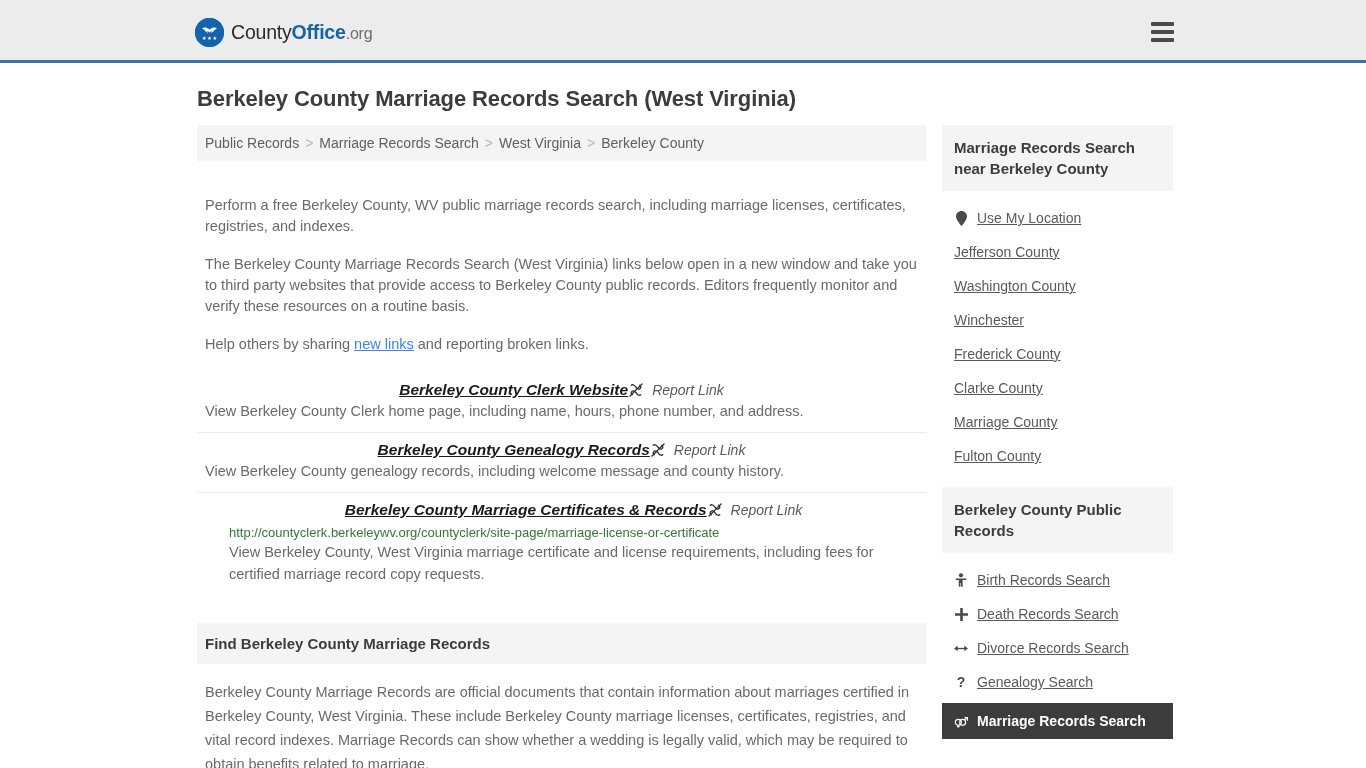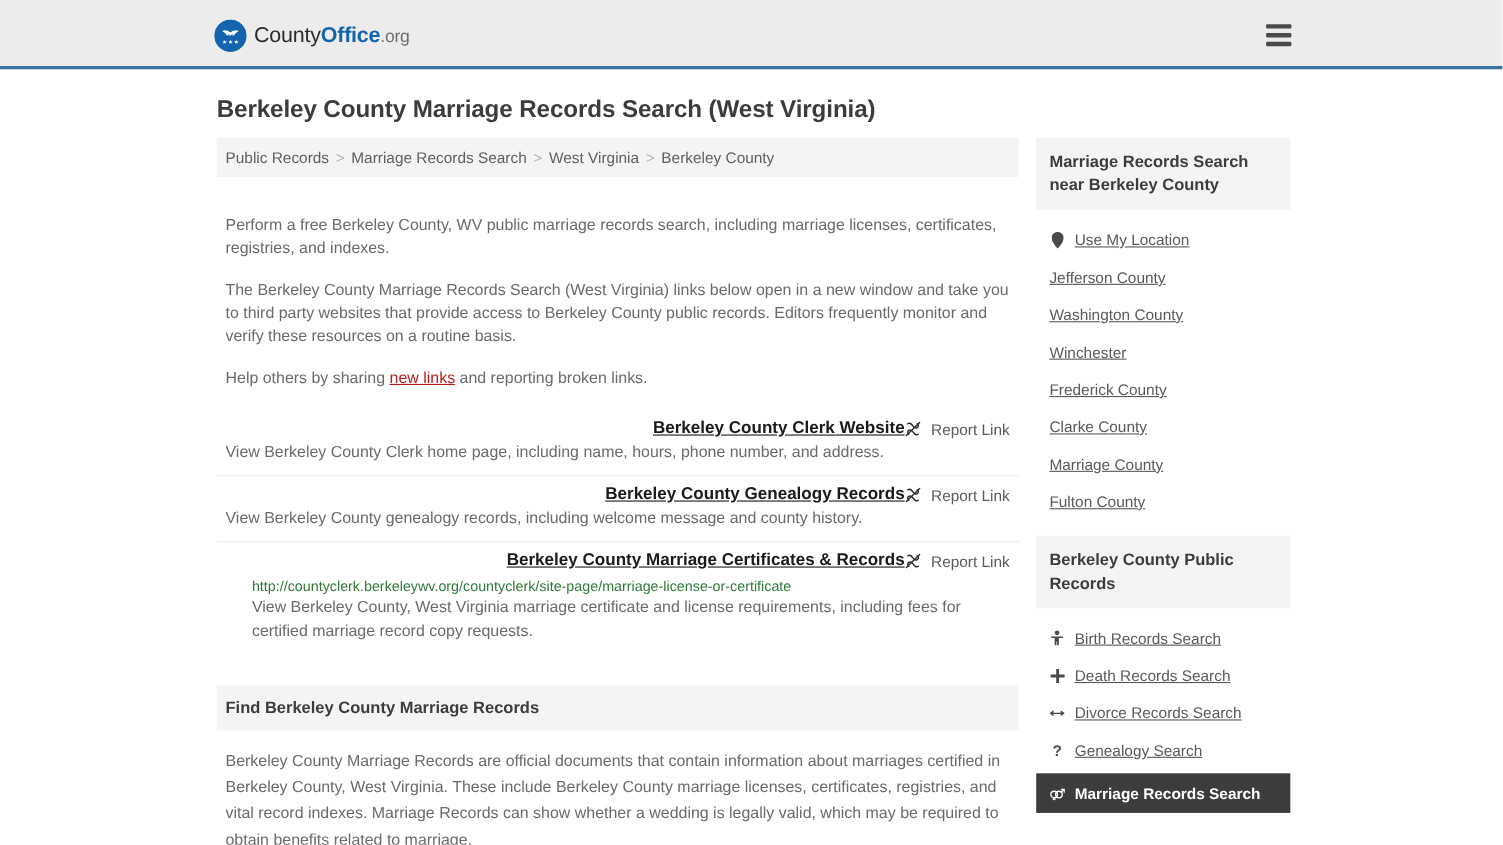--- a/index.html
+++ b/index.html
@@ -131,33 +131,34 @@
 
   
   .intro { padding: 0 8px; }
   .intro p {
     font-size: 14.5px;
     line-height: 21px;
     color: #6a6a6a;
     margin-top: 17px;
   }
   .intro p:first-child { margin-top: 34px; }
-  .intro a { color: #b91c1c; text-decoration: underline; }
+  .intro a { color: #3b82f6; text-decoration: underline; }
 
   
   .results { margin-top: 18px; }
   .result {
     padding: 8px 8px 10px 8px;
     border-bottom: 1px solid #ececec;
   }
   .result:last-child { border-bottom: none; margin-left: 24px; }
   .result-head {
     display: flex;
     align-items: flex-start;
-    justify-content: flex-end;
+    justify-content: center;
+    font-style: italic;
   }
   .result-title {
     font-size: 15.5px;
     font-weight: bold;
     color: #1a1a1a;
     text-decoration: underline;
     cursor: pointer;
   }
   .report-link {
     display: flex; align-items: center; gap: 8px;

